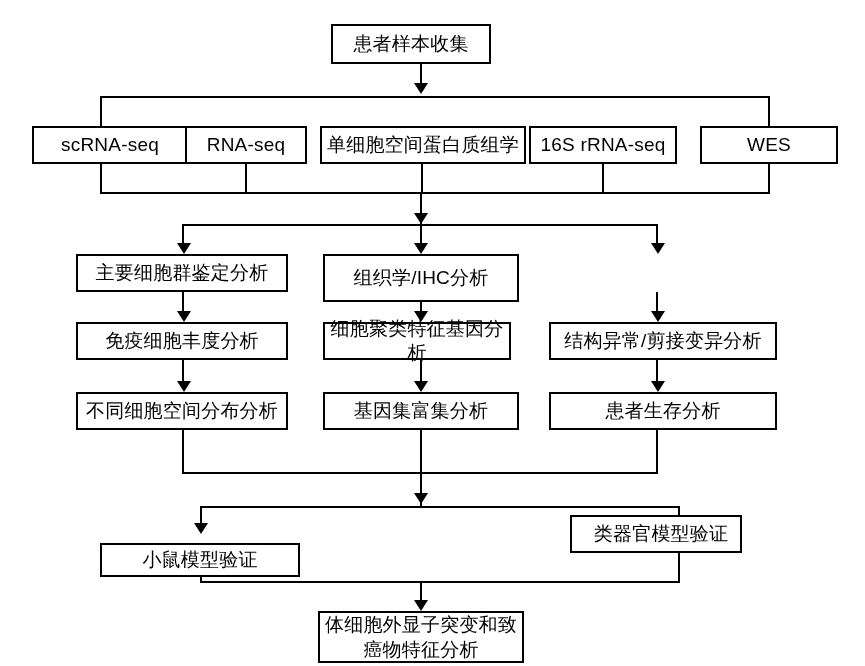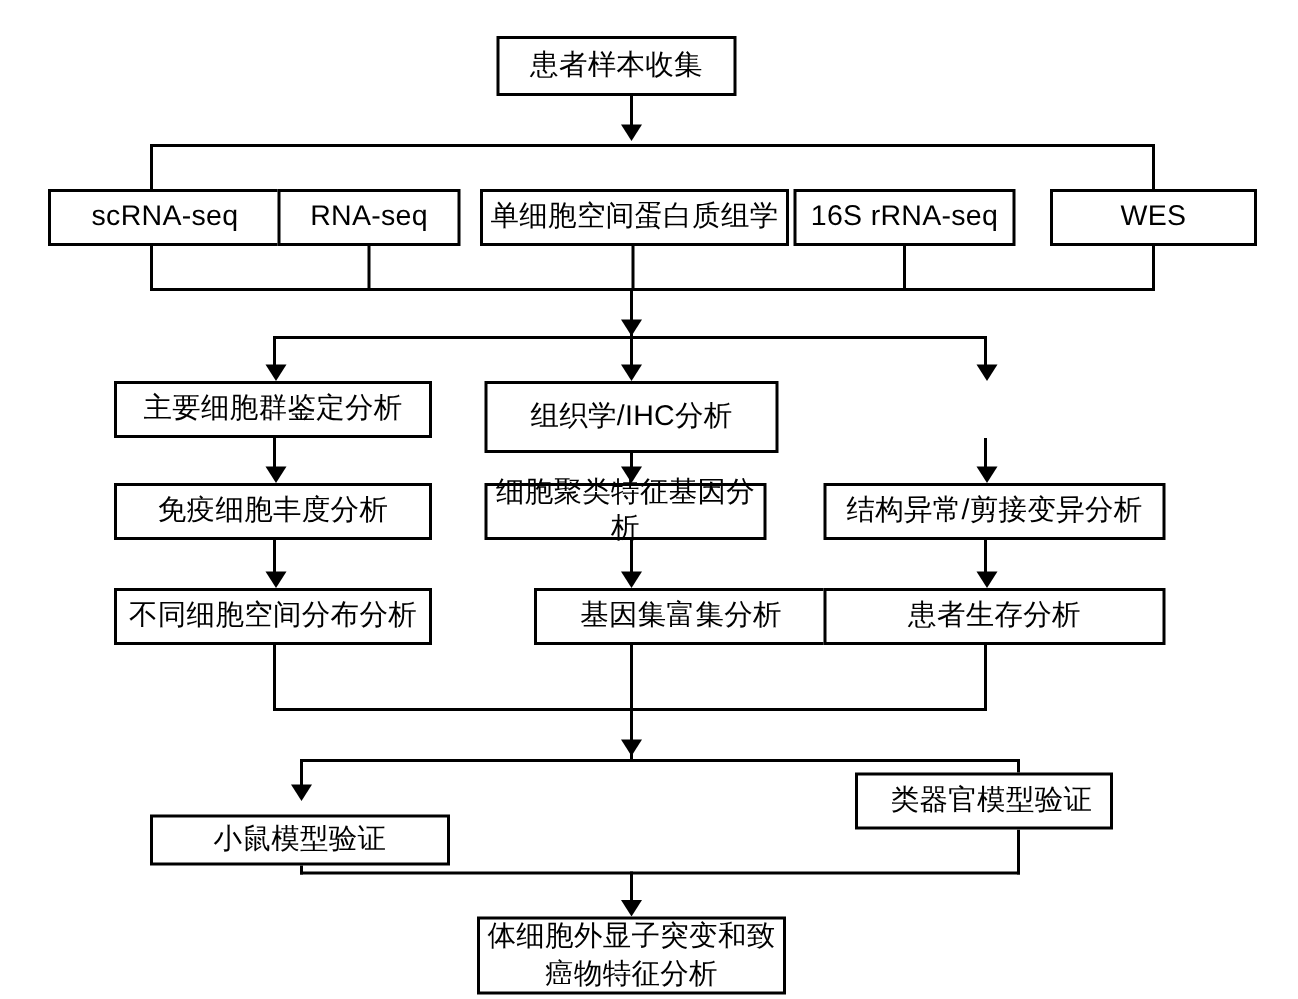--- a/index.html
+++ b/index.html
@@ -99,21 +99,21 @@
   <div class="line v" style="left:182px; top:360px; height:28px;"></div>
   <div class="arrowhead" style="left:177px; top:381px;"></div>
   <div class="node" style="left:76px; top:392px; width:212px; height:38px;">不同细胞空间分布分析</div>
 
   <div class="node" style="left:323px; top:254px; width:196px; height:48px;">组织学/IHC分析</div>
   <div class="line v" style="left:420px; top:292px; height:26px;"></div>
   <div class="arrowhead" style="left:414px; top:311px;"></div>
   <div class="node" style="left:323px; top:322px; width:188px; height:38px;">细胞聚类特征基因分析</div>
   <div class="line v" style="left:420px; top:360px; height:28px;"></div>
   <div class="arrowhead" style="left:414px; top:381px;"></div>
-  <div class="node" style="left:323px; top:392px; width:196px; height:38px;margin-left:33px;">基因集富集分析</div>
+  <div class="node" style="left:323px; top:392px; width:196px; height:38px;">基因集富集分析</div>
 
   <div class="line v" style="left:656px; top:292px; height:26px;"></div>
   <div class="arrowhead" style="left:651px; top:311px;"></div>
   <div class="node" style="left:549px; top:322px; width:228px; height:38px;">结构异常/剪接变异分析</div>
   <div class="line v" style="left:656px; top:360px; height:28px;"></div>
   <div class="arrowhead" style="left:651px; top:381px;"></div>
   <div class="node" style="left:549px; top:392px; width:228px; height:38px;">患者生存分析</div>
 
   <div class="line v" style="left:182px; top:430px; height:44px;"></div>
   <div class="line v" style="left:420px; top:430px; height:44px;"></div>

